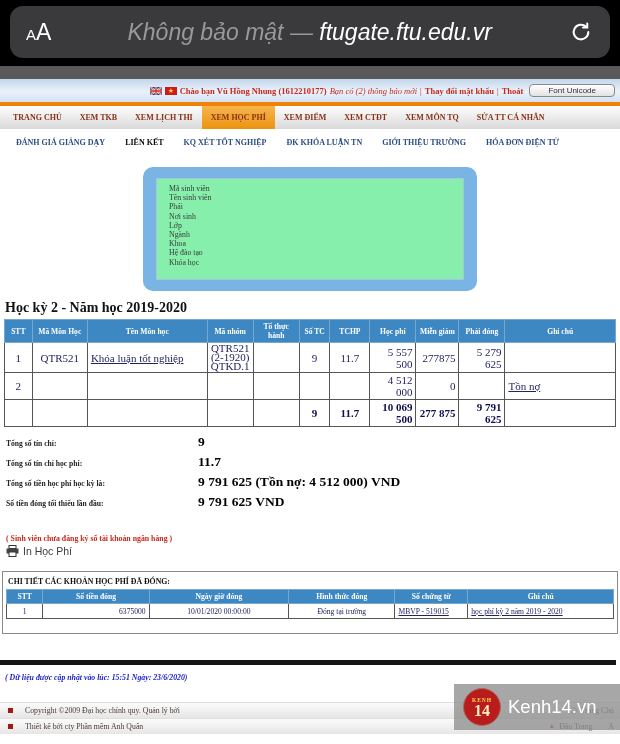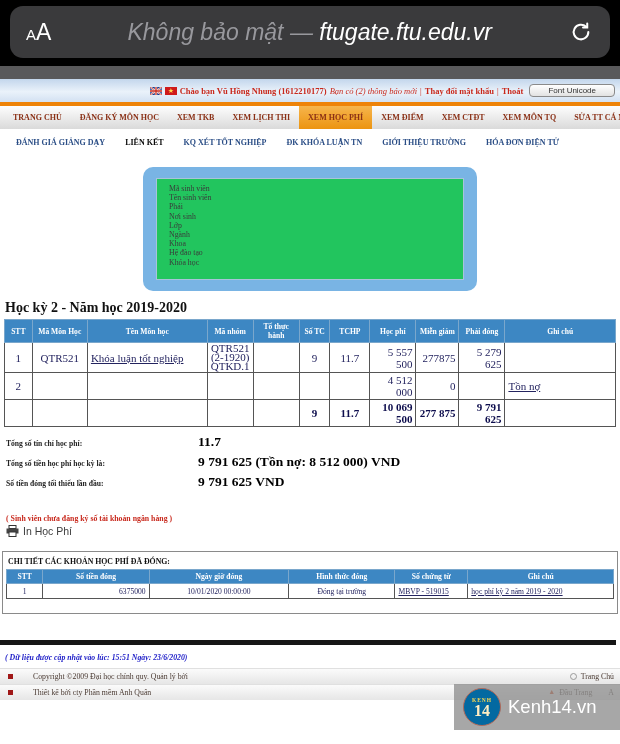--- a/index.html
+++ b/index.html
@@ -35,21 +35,21 @@
         padding-left:4px;white-space:nowrap;overflow:hidden;}
   .nav1 .item{font-size:8px;font-weight:bold;color:#8a3016;padding:0 9px;display:flex;align-items:center;}
   .nav1 .item.active{background:linear-gradient(180deg,#f6b54d,#ec9410);}
   .nav2{height:26px;background:#fff;display:flex;align-items:center;padding-left:6px;white-space:nowrap;}
   .nav2 .item{font-size:8px;font-weight:bold;color:#2b4e86;padding:0 10px;}
   .nav2 .item.current{color:#0a0a0a;}
 
   
   .info-card{width:334px;margin:12px auto 0;background:#79b4e4;border-radius:10px;
              padding:11px 13px;box-sizing:border-box;height:124px;}
-  .info-inner{background:#22c55e;border:1px solid #a8c4da;height:100%;box-sizing:border-box;
+  .info-inner{background:#86efac;border:1px solid #a8c4da;height:100%;box-sizing:border-box;
               padding:5px 0 0 12px;}
   .info-label{font-size:7.8px;color:#3a3a3a;line-height:9.2px;}
 
   
   .sem-title{margin:9px 0 3px 5px;font-size:14px;font-weight:bold;color:#111;}
   table{border-collapse:collapse;table-layout:fixed;}
   .fee-table{width:612px;margin:0 4px;}
   .fee-table th,.paid-table th{background:#3d87c3;color:#fff;font-size:7.6px;font-weight:bold;
       border:1px solid #7aa7cc;padding:2px 1px;line-height:9px;}
   .fee-table td{font-size:11px;color:#23235f;border:1px solid #555;padding:1px 3px;height:11px;
@@ -69,37 +69,37 @@
   .print-row{margin:2px 0 0 6px;display:flex;align-items:center;gap:4px;
              font-family:"Liberation Sans",sans-serif;font-size:10.5px;color:#3c3c3c;}
 
   
   .paid-box{margin:14px 2px 0;border:1px solid #8a8a8a;padding:3px 3px 14px;}
   .paid-title{font-size:7.8px;font-weight:bold;color:#111;margin:2px 0 3px 2px;}
   .paid-table{width:100%;}
   .paid-table td{font-size:7.6px;color:#23235f;border:1px solid #555;padding:2px 3px;height:10px;overflow:hidden;}
 
   .black-line{margin-top:26px;width:616px;height:5px;background:#161616;}
-  .updated{margin:8px 0 6px 5px;font-size:7.8px;font-weight:bold;font-style:italic;color:#2020c8;}
+  .updated{margin:8px 0 20px 5px;font-size:7.8px;font-weight:bold;font-style:italic;color:#2020c8;}
 
   
   .fbar{height:15px;background:linear-gradient(#fbfbfb,#e6e6e6);border-top:1px solid #e0e0e0;
         display:flex;align-items:center;padding:0 6px 0 8px;font-size:7.8px;color:#4a3a32;}
-  .fbar .left{display:flex;align-items:center;gap:20px;flex:1;}
+  .fbar .left{display:flex;align-items:center;gap:12px;flex:1;}
   .bullet{width:5px;height:5px;background:#a01818;flex:none;}
   .fbar .right{display:flex;align-items:center;gap:4px;}
   .circ-icon{width:7px;height:7px;border:1px solid #9a9a9a;border-radius:50%;box-sizing:border-box;}
   .up-icon{color:#cc3300;font-size:7px;line-height:7px;}
   .partial{margin-left:12px;color:#4a3a32;}
 
   
   .watermark{position:absolute;right:0;top:684px;width:166px;height:46px;
              background:rgba(145,145,145,0.8);display:flex;align-items:center;gap:7px;
              padding-left:9px;box-sizing:border-box;}
-  .k-logo{width:36px;height:36px;border-radius:50%;background:#0369a1;border:1px solid #b06a5a;
+  .k-logo{width:36px;height:36px;border-radius:50%;background:#b91c1c;border:1px solid #b06a5a;
           display:flex;flex-direction:column;align-items:center;justify-content:center;flex:none;}
   .k-top{font-size:5.5px;color:#ffd84d;font-weight:bold;letter-spacing:1px;line-height:6px;}
   .k-num{font-size:16px;font-weight:bold;color:#ffedc2;line-height:15px;}
   .k-text{color:#fff;font-size:18.5px;font-family:"Liberation Sans",sans-serif;}
 </style>
 </head>
 <body>
 
 <div class="screen">
 
@@ -141,21 +141,20 @@
     <span class="hd-sep">|</span>
     <span class="hd-link">Thay đổi mật khẩu</span>
     <span class="hd-sep">|</span>
     <span class="hd-link">Thoát</span>
     <span class="font-btn">Font Unicode</span>
   </div>
   <div class="orange-bar"></div>
 
   <div class="nav1">
     <span class="item">TRANG CHỦ</span>
-    <span class="item">ĐĂNG KÝ MÔN HỌC</span>
     <span class="item">XEM TKB</span>
     <span class="item">XEM LỊCH THI</span>
     <span class="item active">XEM HỌC PHÍ</span>
     <span class="item">XEM ĐIỂM</span>
     <span class="item">XEM CTĐT</span>
     <span class="item">XEM MÔN TQ</span>
     <span class="item">SỬA TT CÁ NHÂN</span>
 
   </div>
 
@@ -248,26 +247,30 @@
       <td class="r">10 069 500</td>
       <td class="r">277 875</td>
       <td class="r">9 791 625</td>
       <td class="l"></td>
     </tr>
   </tbody>
     </table>
 
   <div class="summary">
     <div class="sum-row">
+      <span class="sum-label">Tổng số tín chỉ:</span>
+      <span class="sum-value">9</span>
+    </div>
+    <div class="sum-row">
       <span class="sum-label">Tổng số tín chỉ học phí:</span>
       <span class="sum-value">11.7</span>
     </div>
     <div class="sum-row">
       <span class="sum-label">Tổng số tiền học phí học kỳ là:</span>
-      <span class="sum-value">9 791 625 (Tồn nợ: 8 512 000) VND</span>
+      <span class="sum-value">9 791 625 (Tồn nợ: 4 512 000) VND</span>
     </div>
     <div class="sum-row">
       <span class="sum-label">Số tiền đóng tối thiểu lần đầu:</span>
       <span class="sum-value">9 791 625 VND</span>
     </div>
   </div>
 
   <div class="bank-note">( Sinh viên chưa đăng ký số tài khoản ngân hàng )</div>
   <div class="print-row">
     <svg width="13" height="12" viewBox="0 0 13 12">

